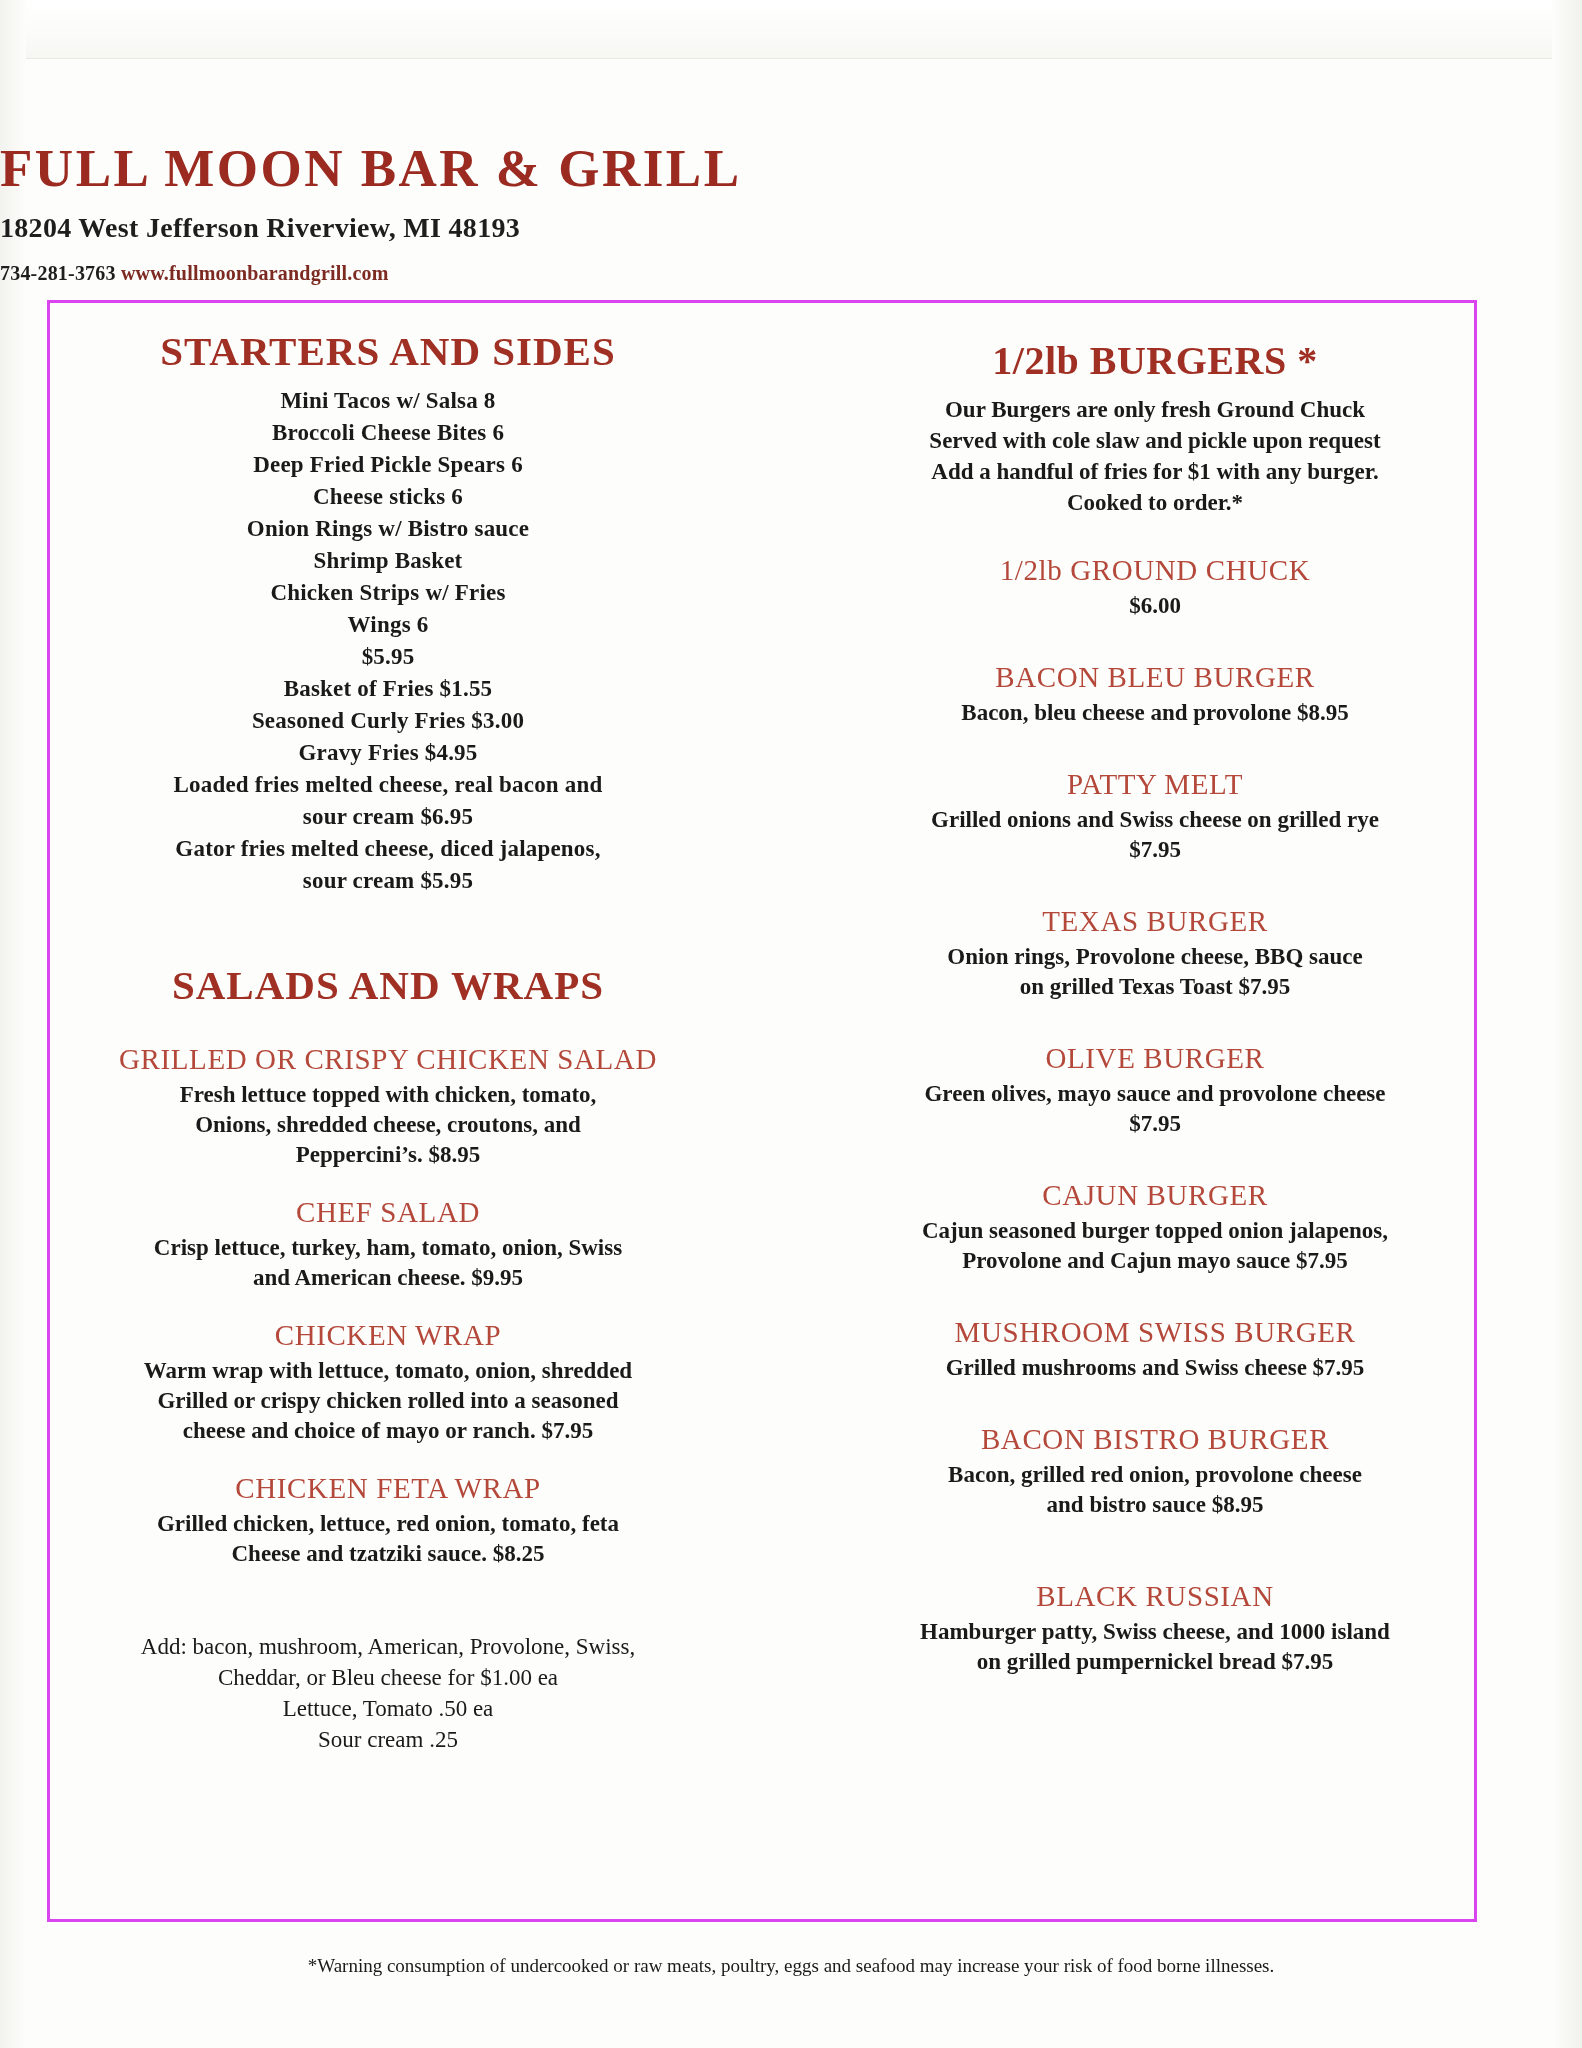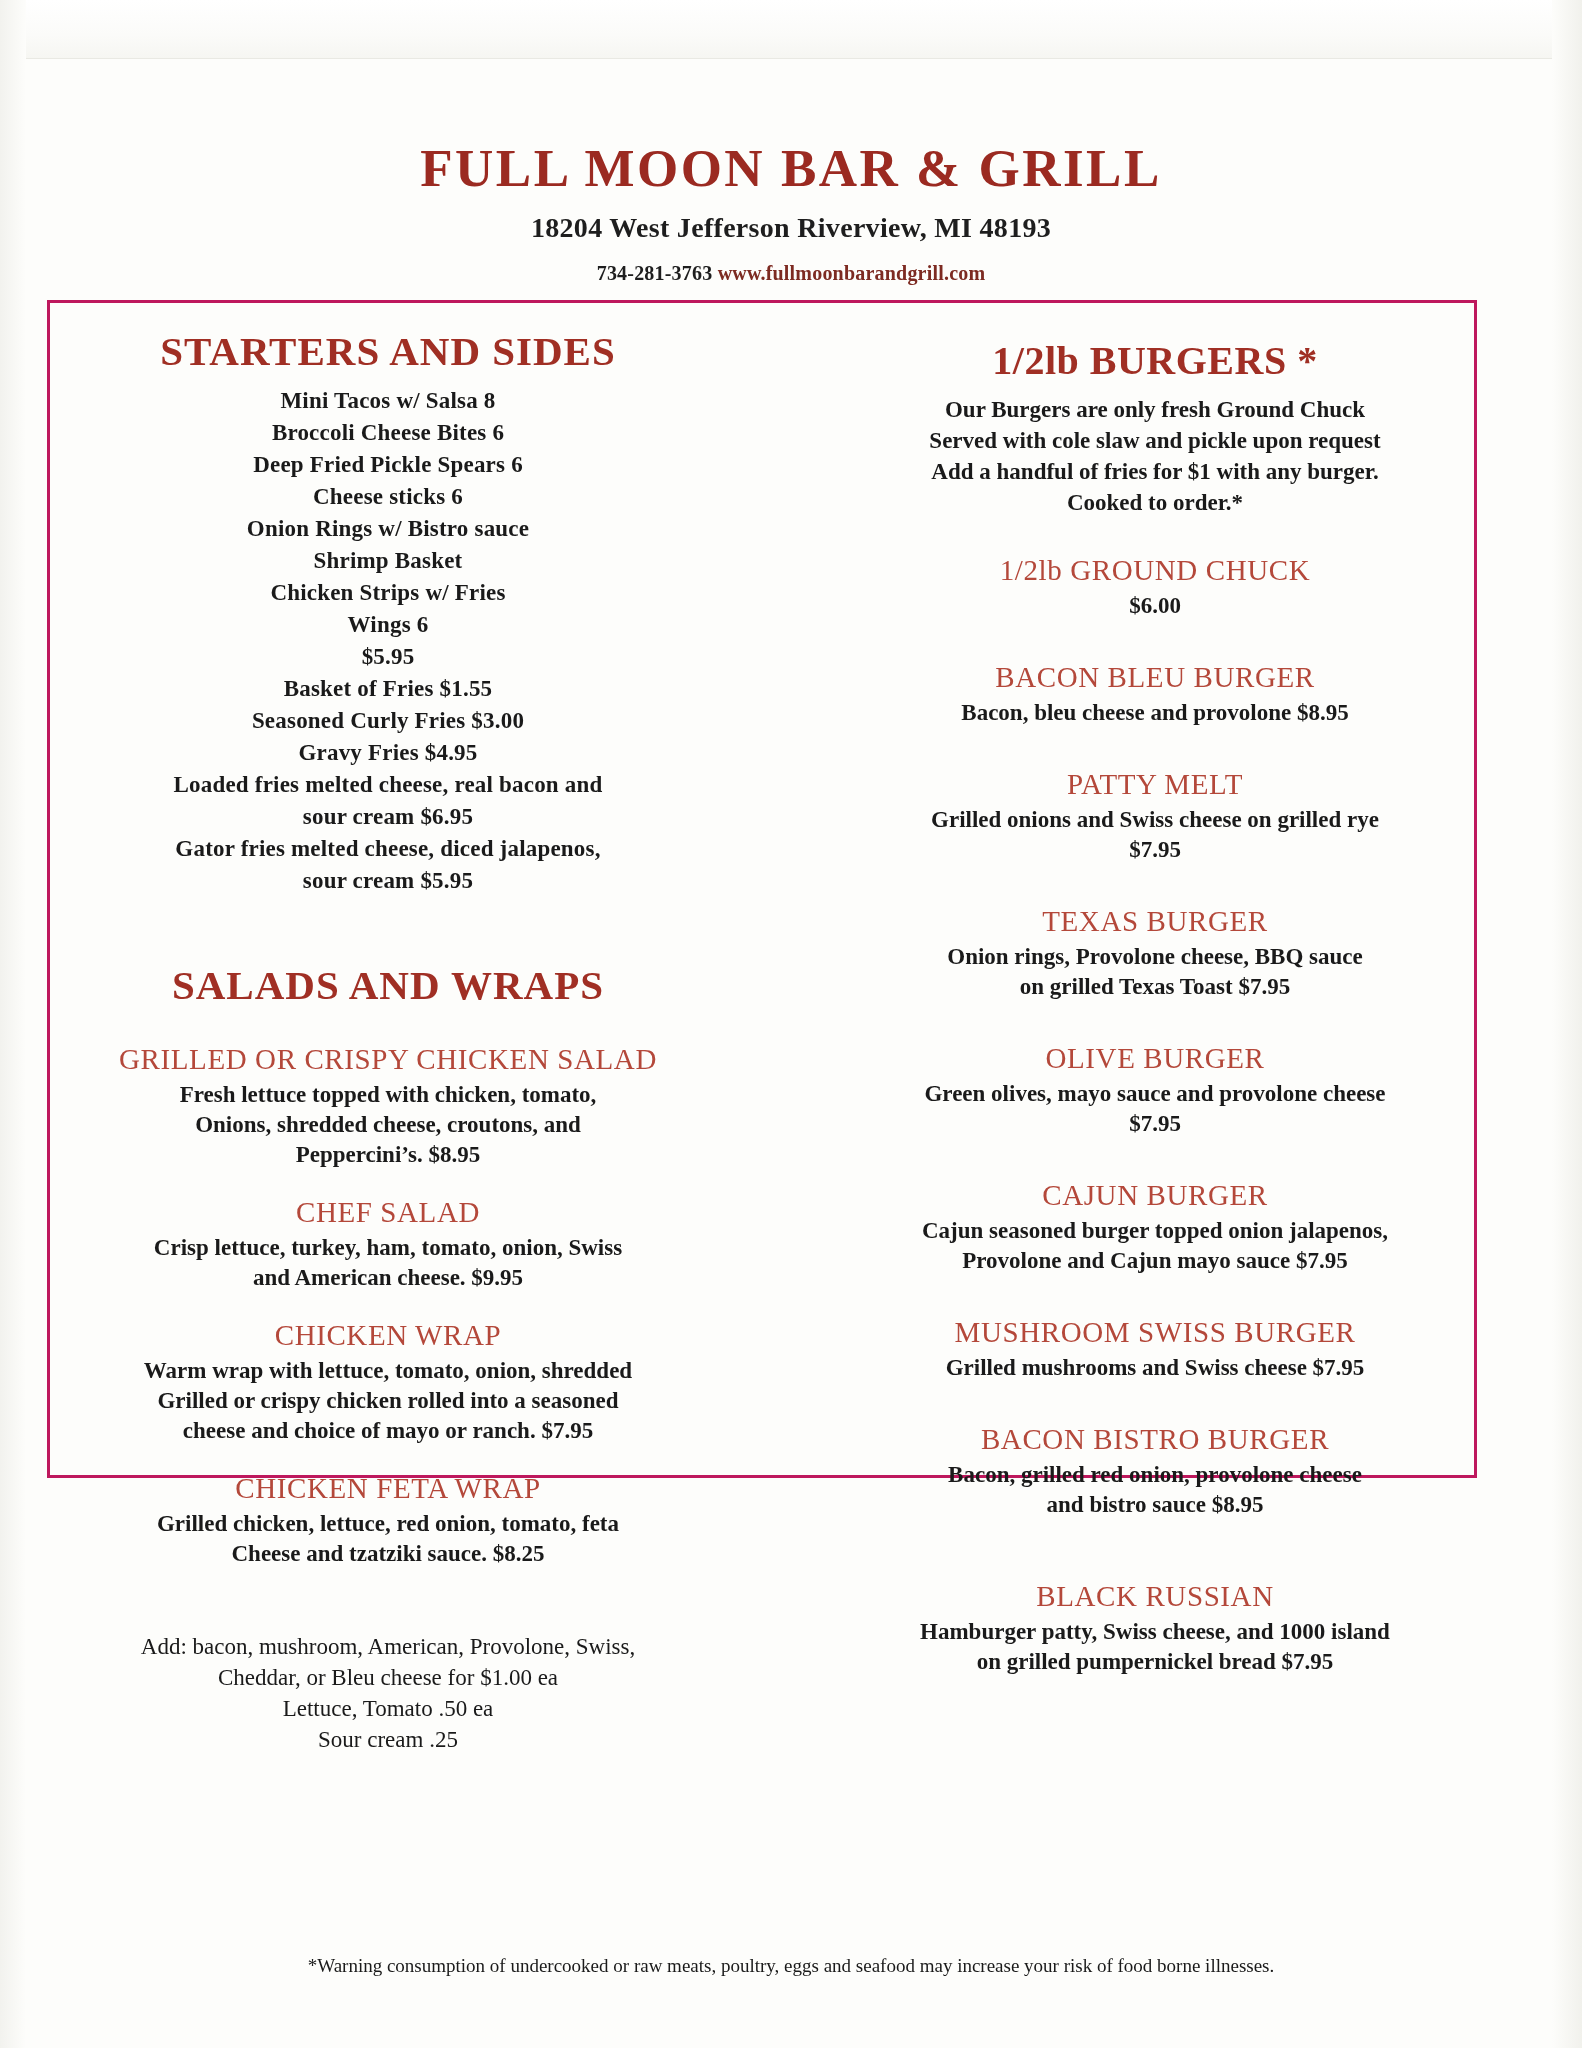--- a/index.html
+++ b/index.html
@@ -39,21 +39,21 @@
     top: 0; bottom: 0; right: 0;
     width: 30px;
     background: linear-gradient(270deg, #f1f1ec 0%, #fdfdfb 100%);
   }
 
   .header {
     position: absolute;
     top: 138px;
     left: 0;
     width: 1582px;
-    text-align: center;
+    text-align: left;
   }
   .restaurant-name {
     font-size: 53px;
     font-weight: bold;
     letter-spacing: 2.5px;
     color: #9b2a21;
     font-family: "Liberation Serif", serif;
   }
   .address {
     margin-top: 14px;
@@ -69,22 +69,22 @@
     color: #1e1e1e;
     letter-spacing: 0.2px;
   }
   .contact .website { color: #7d2b22; }
 
   .menu-frame {
     position: absolute;
     top: 300px;
     left: 47px;
     width: 1430px;
-    height: 1178px;
-    border: 3px solid #be185d;
+    height: 1622px;
+    border: 3px solid #d946ef;
     box-sizing: border-box;
   }
 
   .col-left {
     position: absolute;
     top: 24px;
     left: 18px;
     width: 640px;
     text-align: center;
   }

